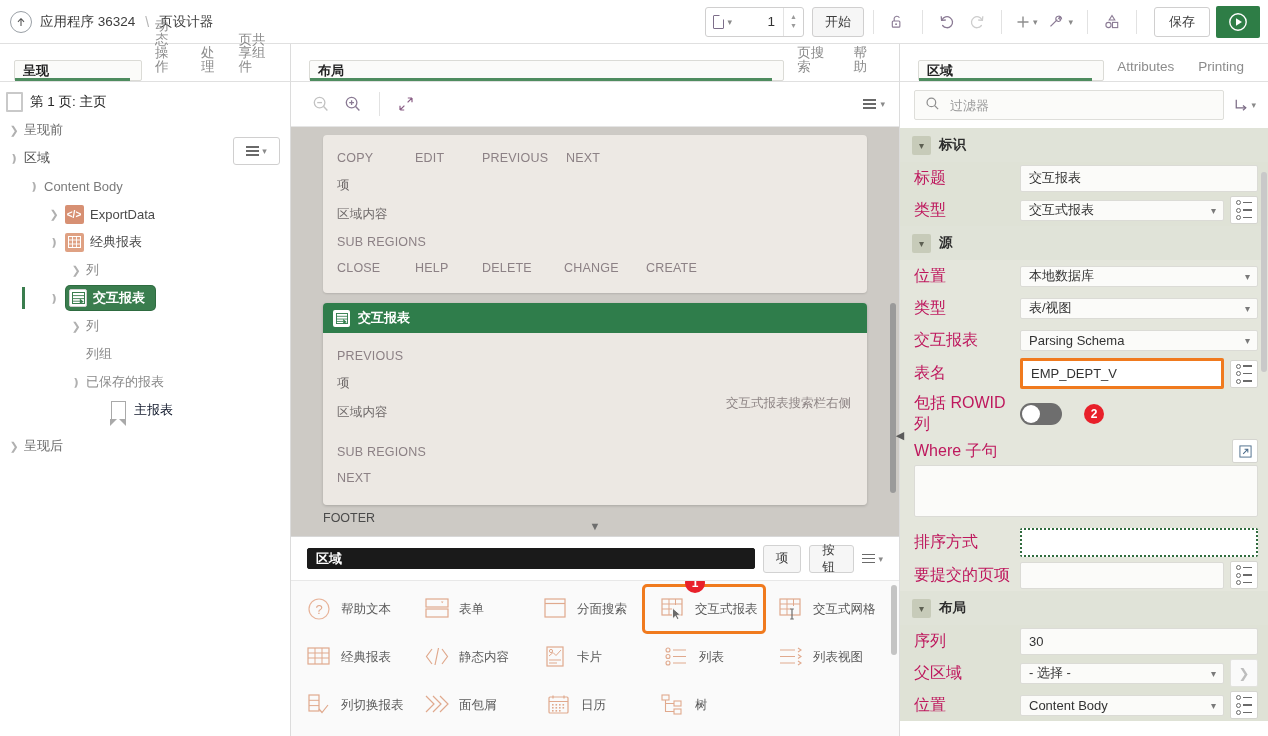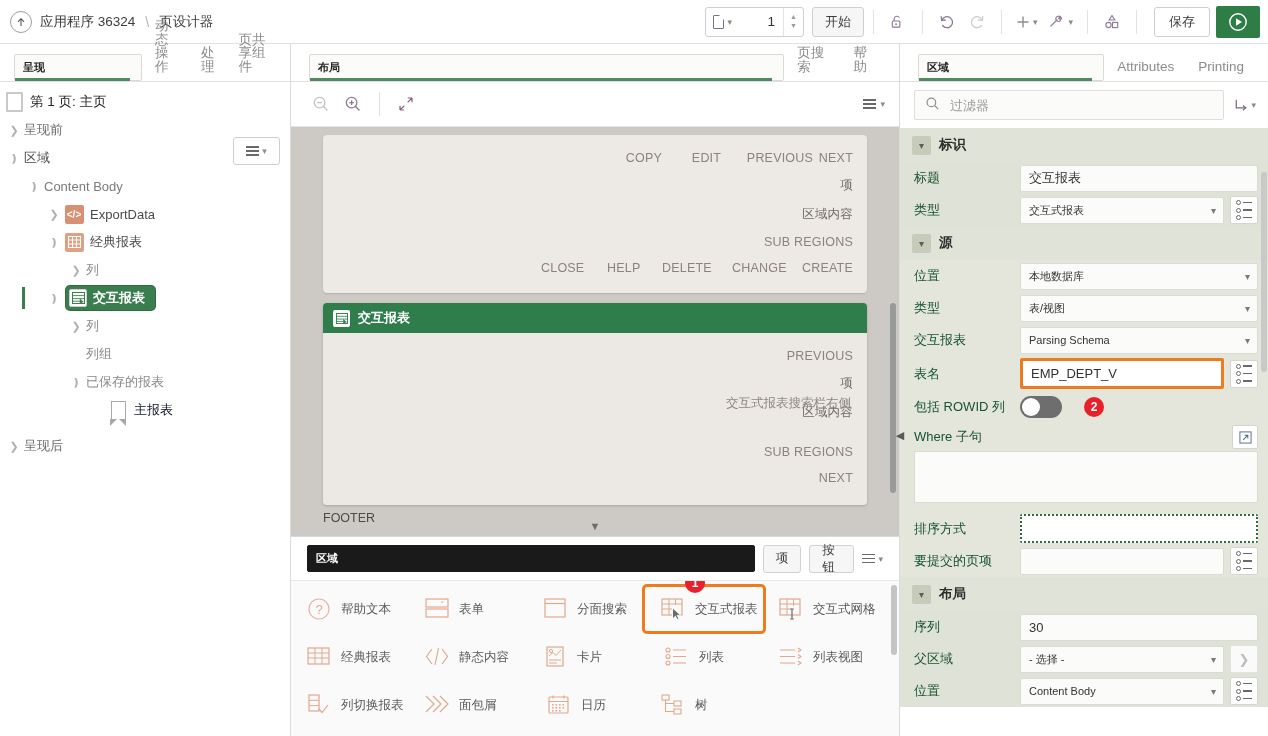--- a/index.html
+++ b/index.html
@@ -182,21 +182,21 @@
           justify-content: center; cursor: pointer; }
   .canvas-wrap {
     flex: 1; min-height: 0; background: #cdcac5; position: relative;
     overflow: hidden; padding: 8px 14px 0 14px;
   }
   .region-box {
     background: #ede9e4; border-radius: 4px; margin: 8px 18px 0 18px;
     padding: 10px 14px 12px 14px; color: #8a7f80; font-size: 12.5px;
     box-shadow: 0 1px 2px rgba(0,0,0,.12);
   }
-  .rline { display: flex; gap: 0; padding: 6px 0; justify-content: flex-end; }
+  .rline { display: flex; gap: 12px; padding: 6px 0; }
   .rcap { font-size: 12.5px; color: #8c8185; letter-spacing: .2px; }
   .rcap.w1 { width: 66px; }
   .rcap.w2 { width: 55px; }
   .rcap.w3 { width: 72px; }
   .rcap.w4 { width: 70px; }
   .rcap.w5 { width: 70px; }
   .rzh { color: #6f6a6a; }
   .region-sel {
     margin: 10px 18px 0 18px; border-radius: 4px; overflow: hidden;
     box-shadow: 0 1px 3px rgba(0,0,0,.18);
@@ -309,38 +309,38 @@
   }
   .sec-tw {
     width: 19px; height: 19px; background: #c7cbb9; border-radius: 2px;
     display: flex; align-items: center; justify-content: center;
     font-size: 10px; color: #5d6052; cursor: pointer;
   }
   .prow {
     display: flex; align-items: center; min-height: 32px;
     padding: 2px 10px 2px 14px; gap: 0;
   }
-  .plab { width: 106px; flex: 0 0 106px; font-size: 13px; color: #14532d; }
+  .plab { width: 106px; flex: 0 0 106px; font-size: 16px; color: #be185d; }
   .pctl { flex: 1; display: flex; align-items: center; gap: 6px; min-width: 0; }
   .inp {
     flex: 1; height: 27px; border: 1px solid #dbdbd6; border-radius: 2px;
     background: #fbfbf9; font-size: 13px; color: #333;
     padding: 0 8px; outline: none; min-width: 0;
     font-family: "Liberation Sans", sans-serif;
   }
   .inp.hl-orange {
     border: 3px solid #f07a1e; height: 31px; background: #fff;
   }
   .inp.hl-dotted {
     border: 2px dotted #2f6b3d; background: #fff; height: 29px;
   }
   .selwrap { flex: 1; position: relative; min-width: 0; }
   .sel {
-    width: 100%; height: 27px; border: 1px solid #dbdbd6; border-radius: 2px;
-    background: #fbfbf9; font-size: 11px; color: #333; padding: 0 16px 0 8px;
+    width: 100%; height: 21px; border: 1px solid #dbdbd6; border-radius: 2px;
+    background: #fbfbf9; font-size: 13px; color: #333; padding: 0 16px 0 8px;
     display: flex; align-items: center;
   }
   .sel-car {
     position: absolute; right: 8px; top: 50%; transform: translateY(-50%);
     font-size: 10px; color: #7a7a7a; pointer-events: none;
   }
   .lov-btn {
     width: 28px; height: 28px; flex: 0 0 28px; border: 1px solid #d5d5d0;
     border-radius: 2px; background: #fff; display: flex; align-items: center;
     justify-content: center; cursor: pointer;

